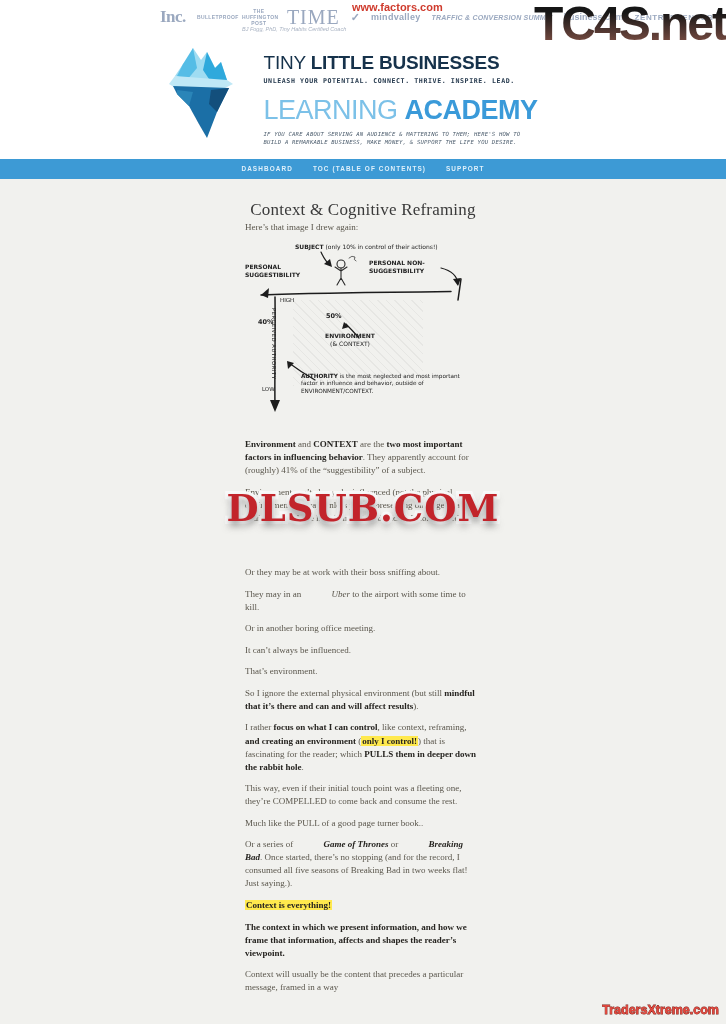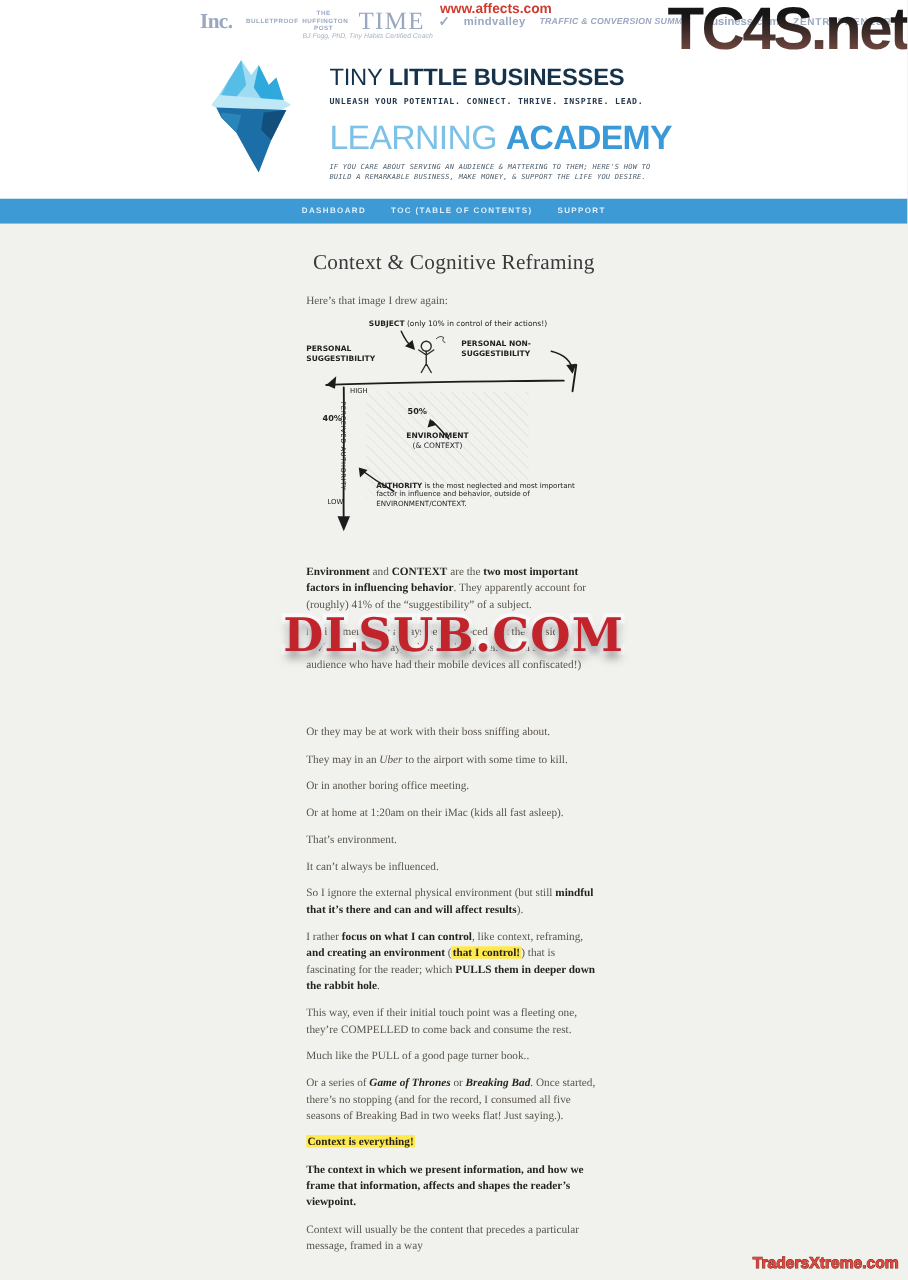--- a/index.html
+++ b/index.html
@@ -34,25 +34,25 @@
   .brand-tag2 { font-family:"DejaVu Sans Mono",monospace; font-size:5.6px; font-style:italic;
     color:#4c5d6d; letter-spacing:.2px; margin-top:4px; line-height:1.5; }
 
   
   .navbar { background:#3d9ad5; height:20px; display:flex; align-items:center; justify-content:center; gap:20px; }
   .nav-item { color:#dff0fb; font-size:6.4px; font-weight:bold; letter-spacing:1.1px; cursor:pointer; }
 
   
   .content { background:#f1f1ee; padding-top:13px; }
   .page-title { font-family:"Liberation Serif",serif; font-weight:normal; font-size:17px; color:#3a3a3a;
-    text-align:center; margin:8px 0 14px; letter-spacing:.2px; }
+    text-align:center; margin:8px 0 1px; letter-spacing:.2px; }
   .col { width:236px; margin:0 auto; }
   .para { font-family:"Liberation Serif",serif; font-size:9px; line-height:1.45; color:#5a564c; margin-bottom:8.5px; }
   .para .b { font-weight:bold; color:#262420; }
-  .para .i { font-style:italic; }
+  .para .i { font-style:italic;margin-left:28px; }
   .para .hl { background:#ffe94d; padding:0 1px; }
   .para.gap { margin-bottom:41px; }
 
   
   .diagram { position:relative; width:236px; height:182px; margin:4px auto 14px; color:#222;
     font-family:"DejaVu Sans",sans-serif; }
   .diagram svg { position:absolute; inset:0; }
   .hatch { position:absolute; left:48px; top:58px; width:130px; height:86px;
     background:repeating-linear-gradient(45deg, rgba(60,60,60,.06) 0 1px, transparent 1px 6px); }
   .dlabel { position:absolute; font-size:6px; line-height:1.25; }
@@ -183,31 +183,30 @@
         <b>AUTHORITY</b><span> is the most neglected and most important factor in influence and behavior, outside of ENVIRONMENT/CONTEXT.</span>
       </div>
     </div>
 
     <div id="article">
         <p class="para"><span class="b">Environment</span><span> and </span><span class="b">CONTEXT</span><span> are the </span><span class="b">two most important factors in influencing behavior</span><span>. They apparently account for (roughly) 41% of the “suggestibility” of a subject.</span></p>
         <p class="para gap"><span>Environment can’t always be influenced (not the physical environment anyway, unless you’re presenting on stage to an audience who have had their mobile devices all confiscated!)</span></p>
         <p class="para"><span>Or they may be at work with their boss sniffing about.</span></p>
         <p class="para"><span>They may in an </span><span class="i">Uber</span><span> to the airport with some time to kill.</span></p>
         <p class="para"><span>Or in another boring office meeting.</span></p>
-        <p class="para"><span>Or at home at 1:20am on their iMac (kids all fast asleep).</span></p>
+        <p class="para"><span>It can’t always be influenced.</span></p>
         <p class="para"><span>That’s environment.</span></p>
-        <p class="para"><span>It can’t always be influenced.</span></p>
         <p class="para"><span>So I ignore the external physical environment (but still </span><span class="b">mindful that it’s there and can and will affect results</span><span>).</span></p>
-        <p class="para"><span>I rather </span><span class="b">focus on what I can control</span><span>, like context, reframing, </span><span class="b">and creating an environment</span><span> (</span><span class="b hl">that I control!</span><span>) that is fascinating for the reader; which </span><span class="b">PULLS them in deeper down the rabbit hole</span><span>.</span></p>
+        <p class="para"><span>I rather </span><span class="b">focus on what I can control</span><span>, like context, reframing, </span><span class="b">and creating an environment</span><span> (</span><span class="b hl">only I control!</span><span>) that is fascinating for the reader; which </span><span class="b">PULLS them in deeper down the rabbit hole</span><span>.</span></p>
         <p class="para"><span>This way, even if their initial touch point was a fleeting one, they’re COMPELLED to come back and consume the rest.</span></p>
         <p class="para"><span>Much like the PULL of a good page turner book..</span></p>
         <p class="para"><span>Or a series of </span><span class="b i">Game of Thrones</span><span> or </span><span class="b i">Breaking Bad</span><span>. Once started, there’s no stopping (and for the record, I consumed all five seasons of Breaking Bad in two weeks flat! Just saying.).</span></p>
         <p class="para"><span class="b hl">Context is everything!</span></p>
         <p class="para"><span class="b">The context in which we present information, and how we frame that information, affects and shapes the reader’s viewpoint.</span></p>
         <p class="para"><span>Context will usually be the content that precedes a particular message, framed in a way </span></p>
       </div>
   </div>
 </div>
 
-<div class="wm" id="wm-top">www.affects.com</div>
+<div class="wm" id="wm-top">www.factors.com</div>
 <div class="wm" id="wm-tc4s">TC4S.net</div>
 <div class="wm" id="wm-dlsub">DLSUB.COM</div>
 <div class="wm" id="wm-traders">TradersXtreme.com</div>
 
 </body></html>

